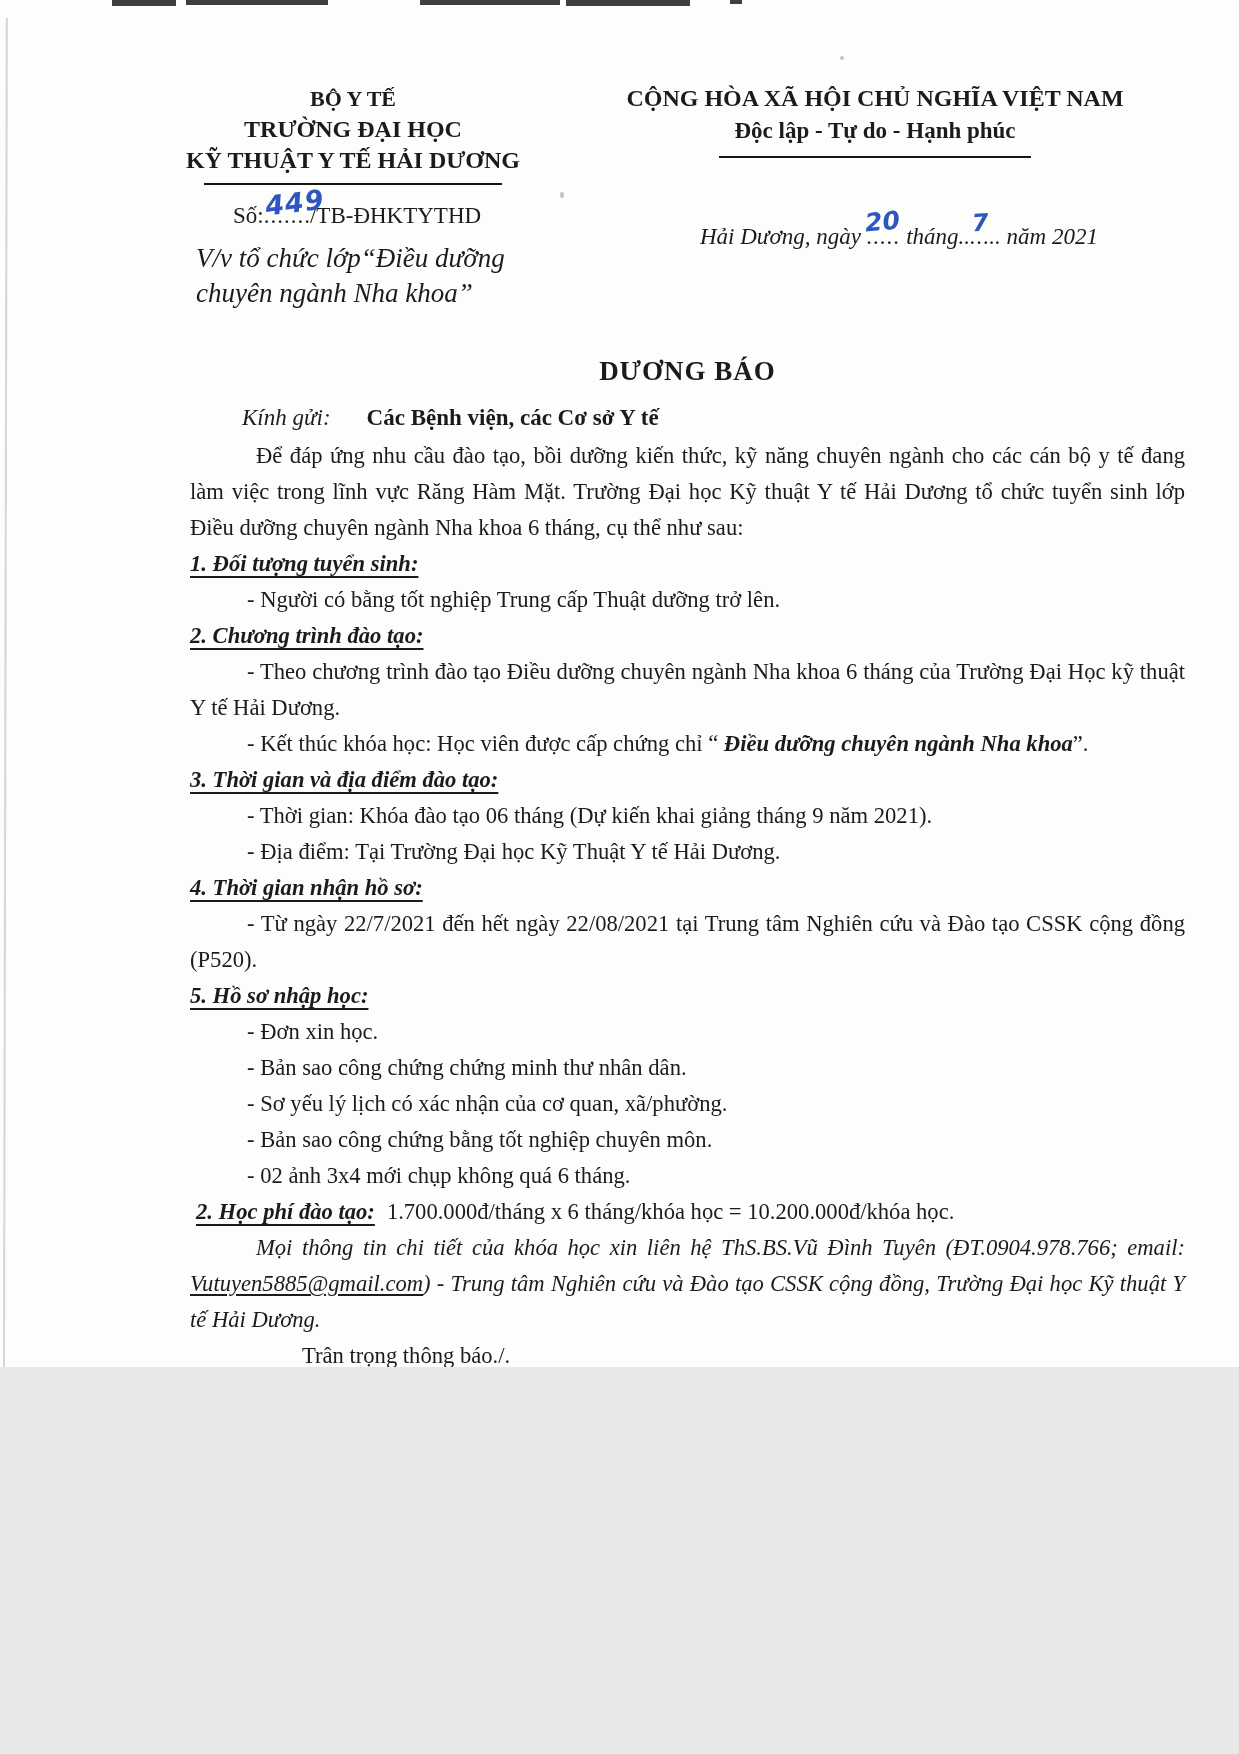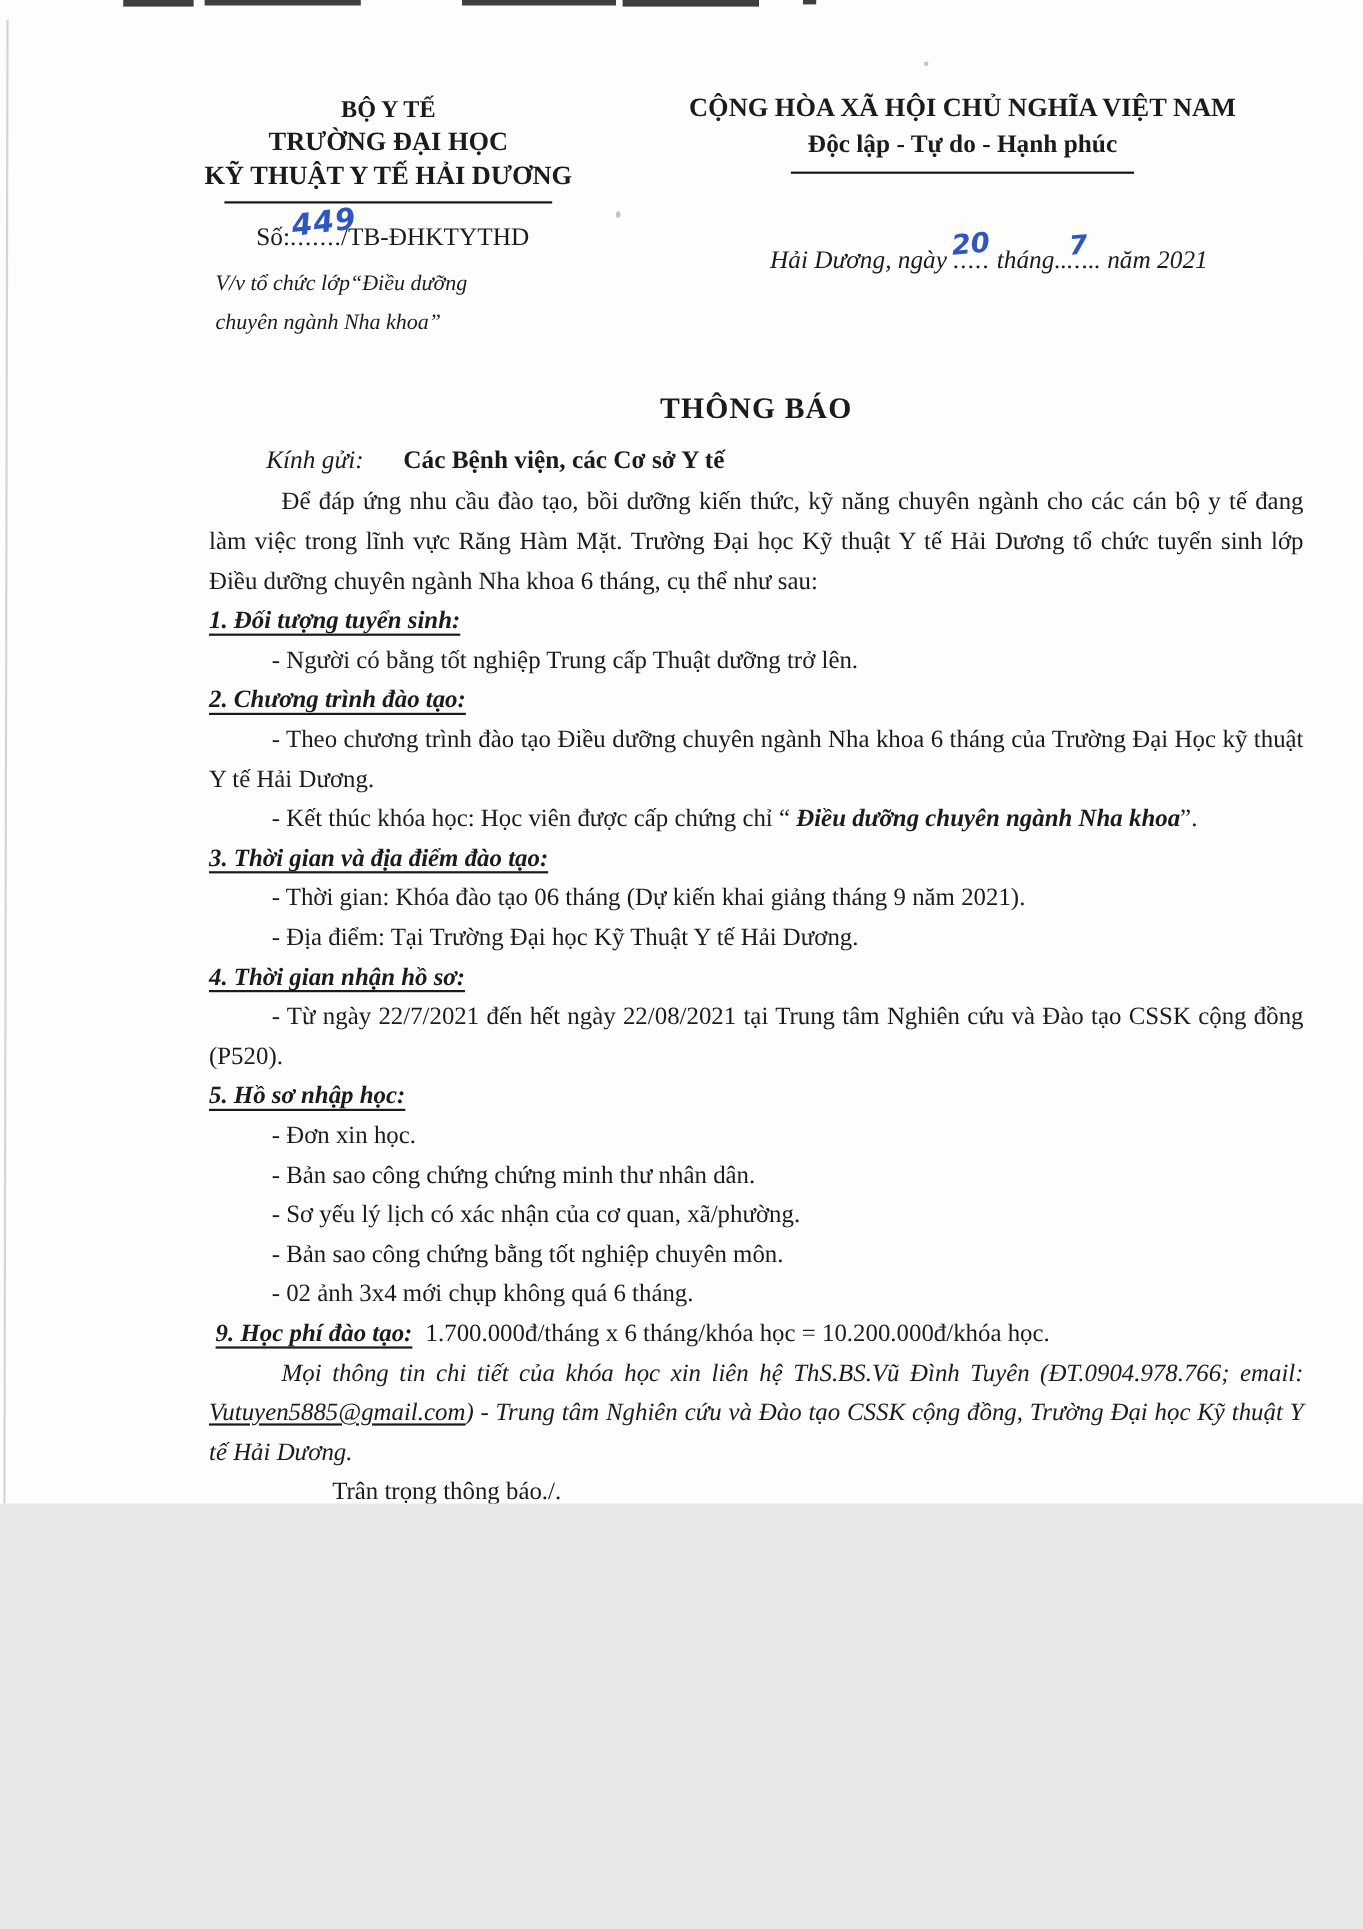--- a/index.html
+++ b/index.html
@@ -19,21 +19,21 @@
   .hdr-left .l2{font-size:24px;line-height:31px;}
   .hdr-left .l3{font-size:24px;line-height:31px;}
   .hdr-left .rule{width:298px;height:2px;background:#161616;margin:7px auto 0;}
   .hdr-right{position:absolute;left:588px;top:82px;width:574px;text-align:center;font-weight:bold;}
   .hdr-right .l1{font-size:24px;line-height:33px;}
   .hdr-right .l2{font-size:23px;line-height:32px;}
   .hdr-right .rule{width:312px;height:2px;background:#161616;margin:9px auto 0;}
 
   
   .so-line{position:absolute;left:233px;top:203px;font-size:23px;}
-  .vv{position:absolute;left:196px;top:241px;font-size:20px;font-style:italic;line-height:35px;}
+  .vv{position:absolute;left:196px;top:241px;font-size:27px;font-style:italic;line-height:35px;}
   .date-line{position:absolute;left:700px;top:224px;font-size:23px;font-style:italic;}
   .dotted{position:relative;display:inline-block;}
   .dots{letter-spacing:1px;}
   .hand{position:absolute;font-family:"DejaVu Sans",sans-serif;font-style:italic;font-weight:bold;color:#2f55c0;}
   .hand-449{font-size:27px;top:-16px;left:1px;transform:rotate(-7deg);letter-spacing:1px;}
   .hand-20{font-size:25px;top:-17px;left:-2px;transform:rotate(-5deg);}
   .hand-7{font-size:24px;top:-15px;left:2px;transform:rotate(-4deg);}
 
   
   .body{position:absolute;left:190px;top:340px;width:995px;font-size:22.6px;line-height:36px;}
@@ -89,21 +89,21 @@
   <div class="so-line"><span>Số:</span><span class="dotted"><span class="dots">......</span><span class="hand hand-449">449</span></span><span>./TB-ĐHKTYTHD</span></div>
 
   <div class="vv">
     <div>V/v tổ chức lớp“Điều dưỡng</div>
     <div>chuyên ngành Nha khoa”</div>
   </div>
 
   <div class="date-line"><span>Hải Dương, ngày</span>&nbsp;<span class="dotted"><span class="dots">.....</span><span class="hand hand-20">20</span></span>&nbsp;<span>tháng..</span><span class="dotted"><span class="dots">..</span><span class="hand hand-7">7</span></span><span>... năm 2021</span></div>
 
   <div class="body">
-    <p class="doc-title">THÔNG BÁO</p>
+    <p class="doc-title">DƯƠNG BÁO</p>
 
     <p class="salutation"><span class="lbl">Kính gửi:</span><span class="val">Các Bệnh viện, các Cơ sở Y tế</span></p>
 
     <p class="para">Để đáp ứng nhu cầu đào tạo, bồi dưỡng kiến thức, kỹ năng chuyên ngành cho các cán bộ y tế đang làm việc trong lĩnh vực Răng Hàm Mặt. Trường Đại học Kỹ thuật Y tế Hải Dương tổ chức tuyển sinh lớp Điều dưỡng chuyên ngành Nha khoa 6 tháng, cụ thể như sau:</p>
 
     <p class="sec-head">1. Đối tượng tuyển sinh:</p>
     <p class="item">- Người có bằng tốt nghiệp Trung cấp Thuật dưỡng trở lên.</p>
 
     <p class="sec-head">2. Chương trình đào tạo:</p>
     <p class="item">- Theo chương trình đào tạo Điều dưỡng chuyên ngành Nha khoa 6 tháng của Trường Đại Học kỹ thuật Y tế Hải Dương.</p>
@@ -116,21 +116,21 @@
     <p class="sec-head">4. Thời gian nhận hồ sơ:</p>
     <p class="item">- Từ ngày 22/7/2021 đến hết ngày 22/08/2021 tại Trung tâm Nghiên cứu và Đào tạo CSSK cộng đồng (P520).</p>
 
     <p class="sec-head">5. Hồ sơ nhập học:</p>
     <p class="item">- Đơn xin học.</p>
     <p class="item">- Bản sao công chứng chứng minh thư nhân dân.</p>
     <p class="item">- Sơ yếu lý lịch có xác nhận của cơ quan, xã/phường.</p>
     <p class="item">- Bản sao công chứng bằng tốt nghiệp chuyên môn.</p>
     <p class="item">- 02 ảnh 3x4 mới chụp không quá 6 tháng.</p>
 
-    <p class="fee"><span class="sec-head">9. Học phí đào tạo:</span><span>1.700.000đ/tháng x 6 tháng/khóa học = 10.200.000đ/khóa học.</span></p>
+    <p class="fee"><span class="sec-head">2. Học phí đào tạo:</span><span>1.700.000đ/tháng x 6 tháng/khóa học = 10.200.000đ/khóa học.</span></p>
 
     <p class="contact"><span>Mọi thông tin chi tiết của khóa học xin liên hệ ThS.BS.Vũ Đình Tuyên (ĐT.0904.978.766; email: </span><span class="email">Vutuyen5885@gmail.com</span><span>) - Trung tâm Nghiên cứu và Đào tạo CSSK cộng đồng, Trường Đại học Kỹ thuật Y tế Hải Dương.</span></p>
 
     <p class="closing">Trân trọng thông báo./.</p>
   </div>
 
   <div class="noi-nhan">
     <div class="lbl">Nơi nhận:</div>
     <div>- Như kính gửi;</div>
     <div>- Lưu VT, TTNC&amp;CSSKCĐ.</div>

